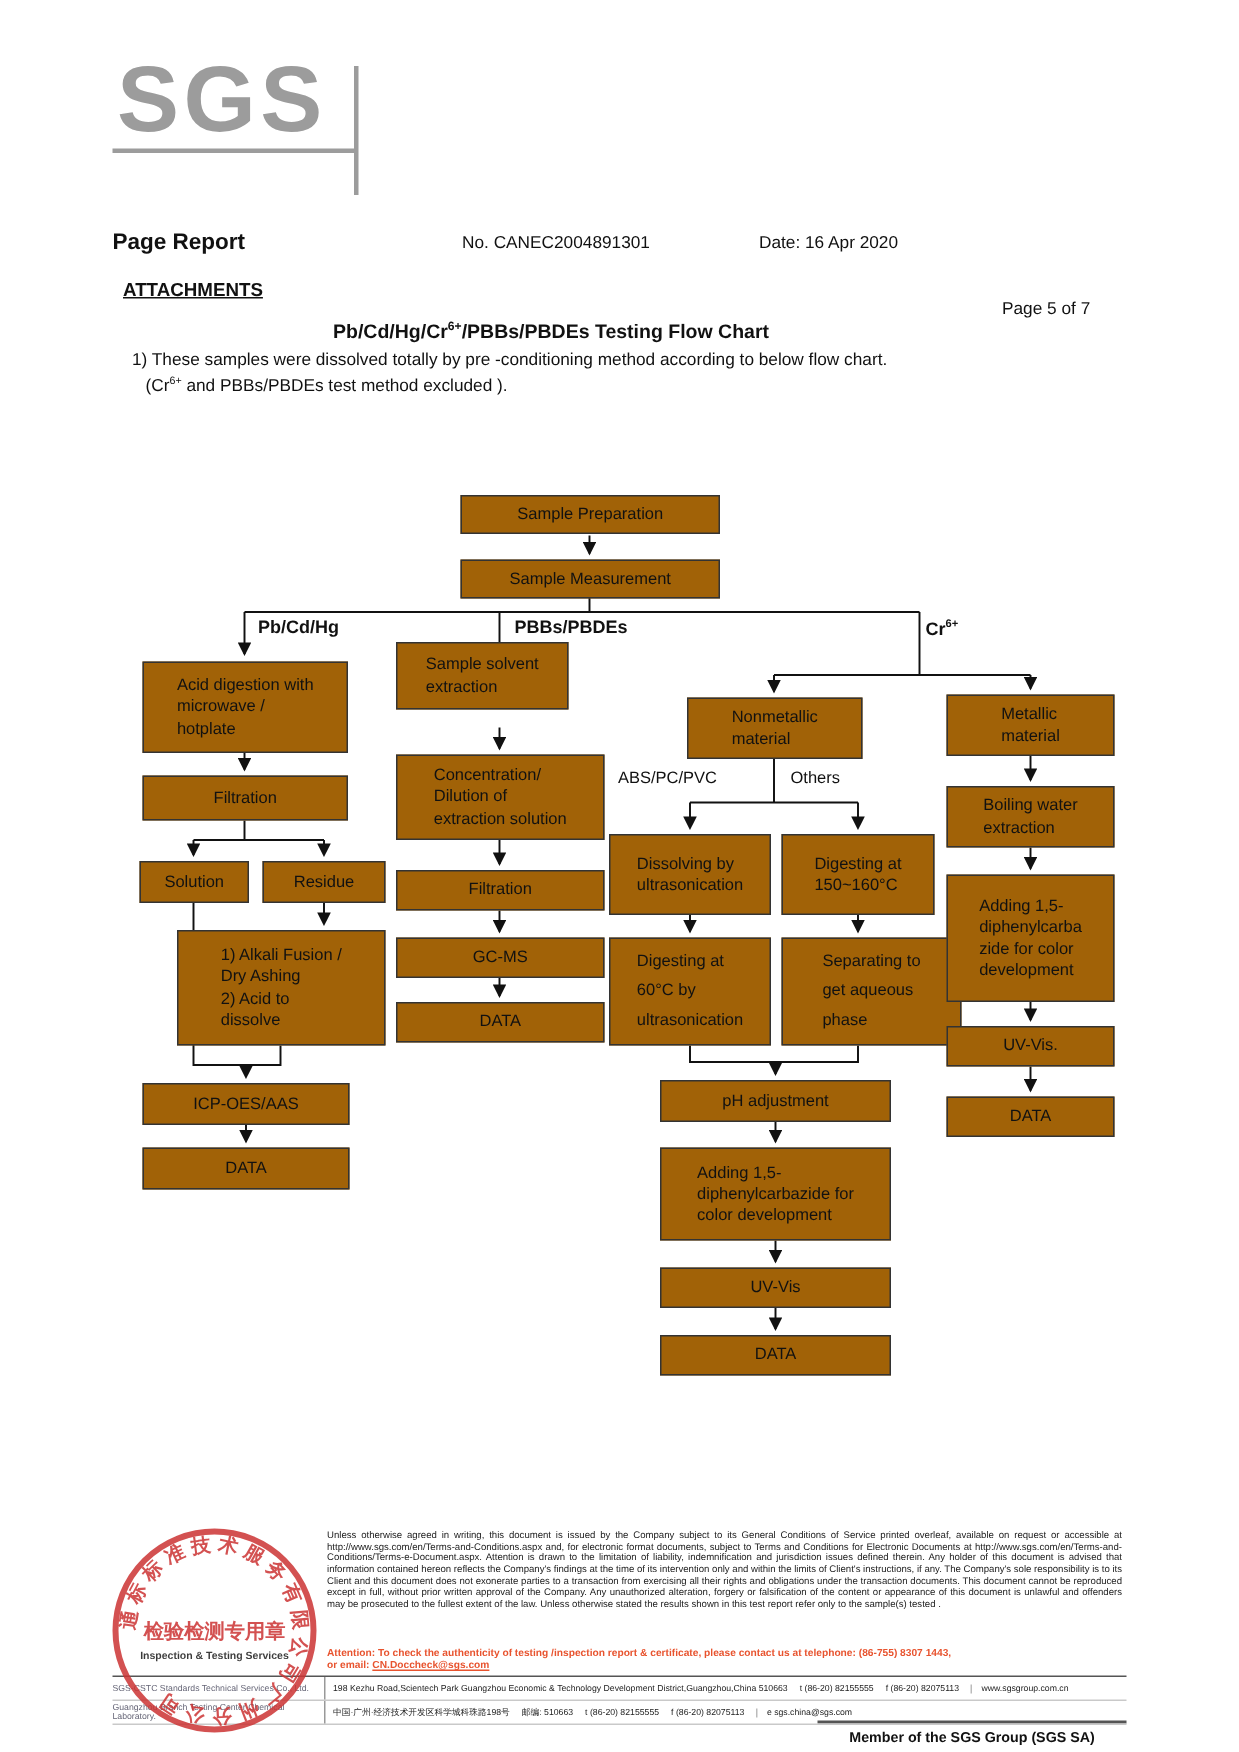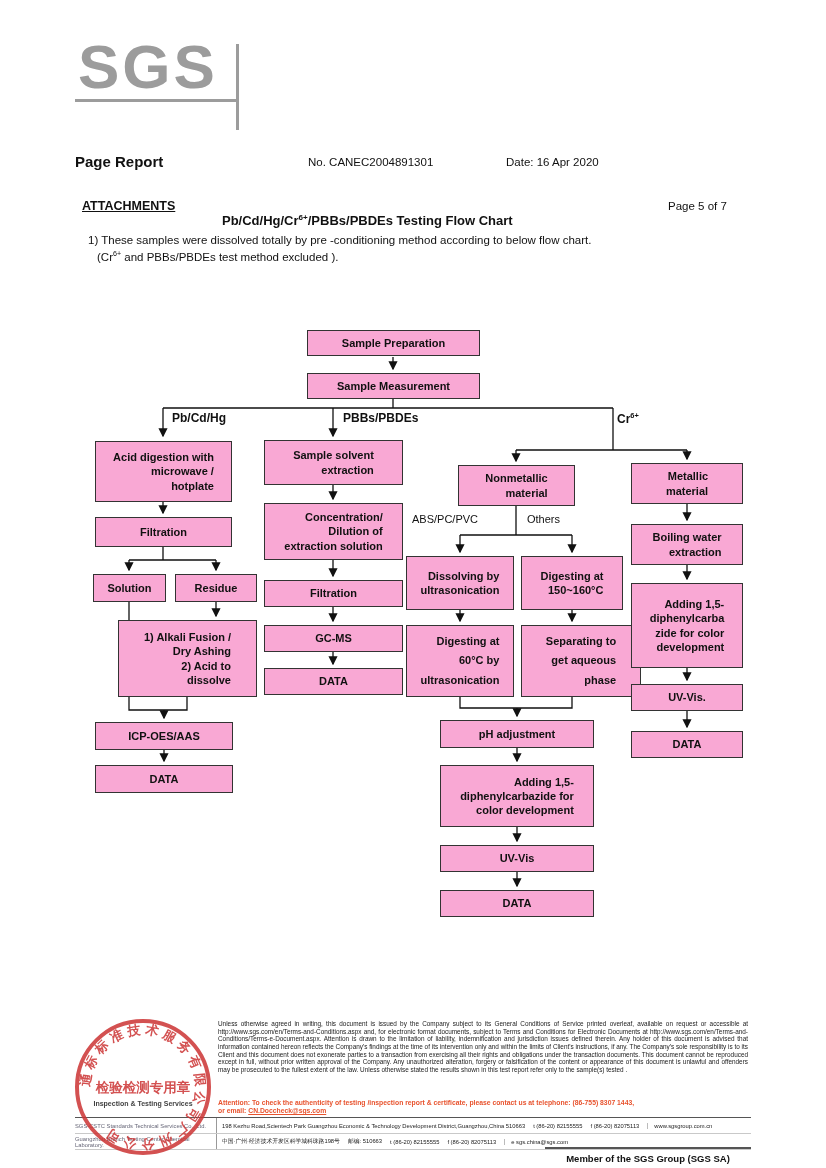--- a/index.html
+++ b/index.html
@@ -21,38 +21,37 @@
   .logo-hline { position: absolute; left: 75px; top: 99px; width: 161px; height: 3px; background: #9c9c9c; }
   .logo-vline { position: absolute; left: 236px; top: 44px; width: 3px; height: 86px; background: #9c9c9c; }
 
   
   .report-title { position: absolute; left: 75px; top: 153px; font-size: 15px; font-weight: bold; }
   .hdr-no   { position: absolute; left: 308px; top: 156px; font-size: 11.5px; }
   .hdr-date { position: absolute; left: 506px; top: 156px; font-size: 11.5px; }
   .hdr-page { position: absolute; left: 668px; top: 156px; font-size: 11.5px; margin-top: 44px; }
 
   
-  .attach-heading { position: absolute; left: 82px; top: 199px; font-size: 12.5px; font-weight: bold; text-decoration: underline; }
+  .attach-heading { position: absolute; left: 82px; top: 186px; font-size: 12.5px; font-weight: bold; text-decoration: underline; }
   .chart-title { position: absolute; left: 222px; top: 213px; font-size: 13px; font-weight: bold; }
   .note1 { position: absolute; left: 88px; top: 234px; font-size: 11.5px; }
   .note2 { position: absolute; left: 97px; top: 250px; font-size: 11.5px; }
   sup { font-size: 0.62em; vertical-align: super; }
 
   
   .box {
     position: absolute;
     border: 1.3px solid #333;
-    background: #f9a8d4;
+    background: #a16207;
     display: flex; align-items: center; justify-content: center;
-    text-align: right;
+    text-align: left;
     font-size: 11px; line-height: 1.3;
     white-space: pre-line;
     color: #111;
     padding: 1px 2px;
-    font-weight: bold;
   }
   .flow-label { position: absolute; font-size: 12px; font-weight: bold; }
   .sub-label  { position: absolute; font-size: 11px; }
   svg.arrows { position: absolute; left: 0; top: 0; pointer-events: none; }
 
   
   .legal {
     position: absolute; left: 218px; top: 1020px; width: 530px;
     font-size: 6.4px; line-height: 1.2; text-align: justify; color: #222;
   }
@@ -161,21 +160,21 @@
   <div class="box" style="left:95px;top:517px;width:137px;height:30px">Filtration</div>
   <div class="box" style="left:93px;top:574px;width:73px;height:28px">Solution</div>
   <div class="box" style="left:175px;top:574px;width:82px;height:28px">Residue</div>
   <div class="box" style="left:118px;top:620px;width:139px;height:77px">1) Alkali Fusion /
 Dry Ashing
 2) Acid to
 dissolve</div>
   <div class="box" style="left:95px;top:722px;width:138px;height:28px">ICP-OES/AAS</div>
   <div class="box" style="left:95px;top:765px;width:138px;height:28px">DATA</div>
 
-  <div class="box" style="left:264px;top:440px;width:139px;height:45px">Sample solvent
+  <div class="box" style="left:264px;top:428px;width:115px;height:45px">Sample solvent
 extraction</div>
   <div class="box" style="left:264px;top:503px;width:139px;height:57px">Concentration/
 Dilution of
 extraction solution</div>
   <div class="box" style="left:264px;top:580px;width:139px;height:27px">Filtration</div>
   <div class="box" style="left:264px;top:625px;width:139px;height:27px">GC-MS</div>
   <div class="box" style="left:264px;top:668px;width:139px;height:27px">DATA</div>
 
   <div class="box" style="left:458px;top:465px;width:117px;height:41px">Nonmetallic
 material</div>

